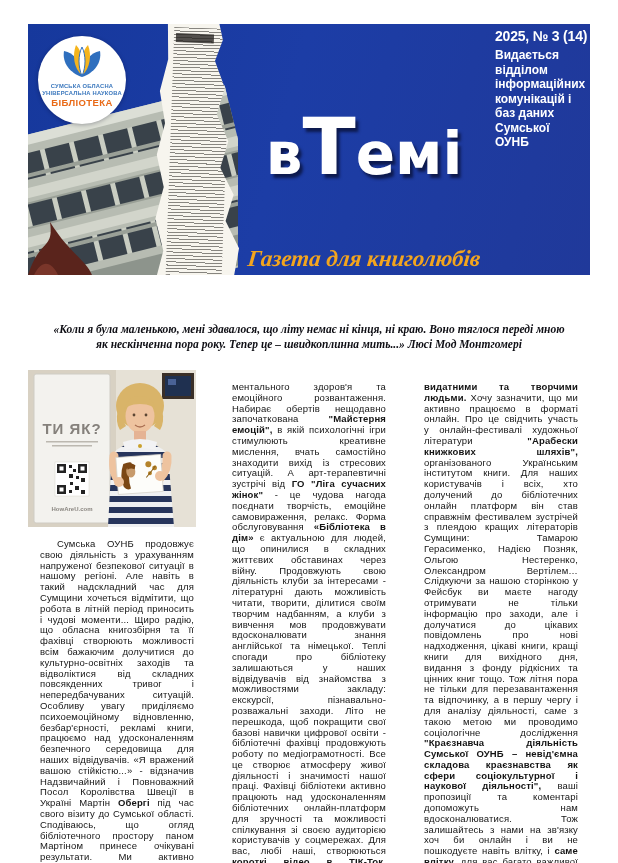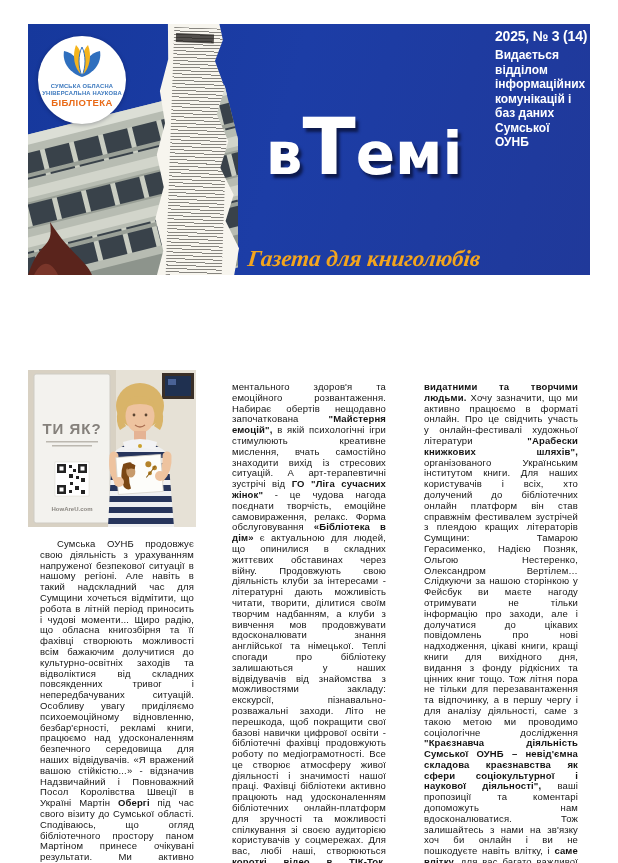--- a/index.html
+++ b/index.html
@@ -113,20 +113,24 @@
 комунікацій і
 баз даних Сумської
 ОУНБ</div>
     </div>
 
     <div class="masthead"><span class="t1">в</span><span class="t2">Т</span><span class="t3">емі</span></div>
     <div class="tagline">Газета для книголюбів</div>
   </div>
 
 
+  <div class="lead-quote">
+    <span>«Коли я була маленькою, мені здавалося, що літу немає ні кінця, ні краю. Воно тяглося переді мною як нескінченна пора року. Тепер це – швидкоплинна мить...»</span>
+    <span>Люсі Мод Монтгомері</span>
+  </div>
 
   <div class="cols">
 
     <div class="col">
 
       <svg class="photo" width="168" height="157" viewBox="0 0 168 157">
         <rect width="168" height="157" fill="#d8d1c3"></rect>
         <rect x="88" width="80" height="157" fill="#e6e1d6"></rect>
         <rect x="134" y="3" width="32" height="26" fill="#3a2f28"></rect>
         <rect x="137" y="6" width="26" height="20" fill="#1f3050"></rect>

